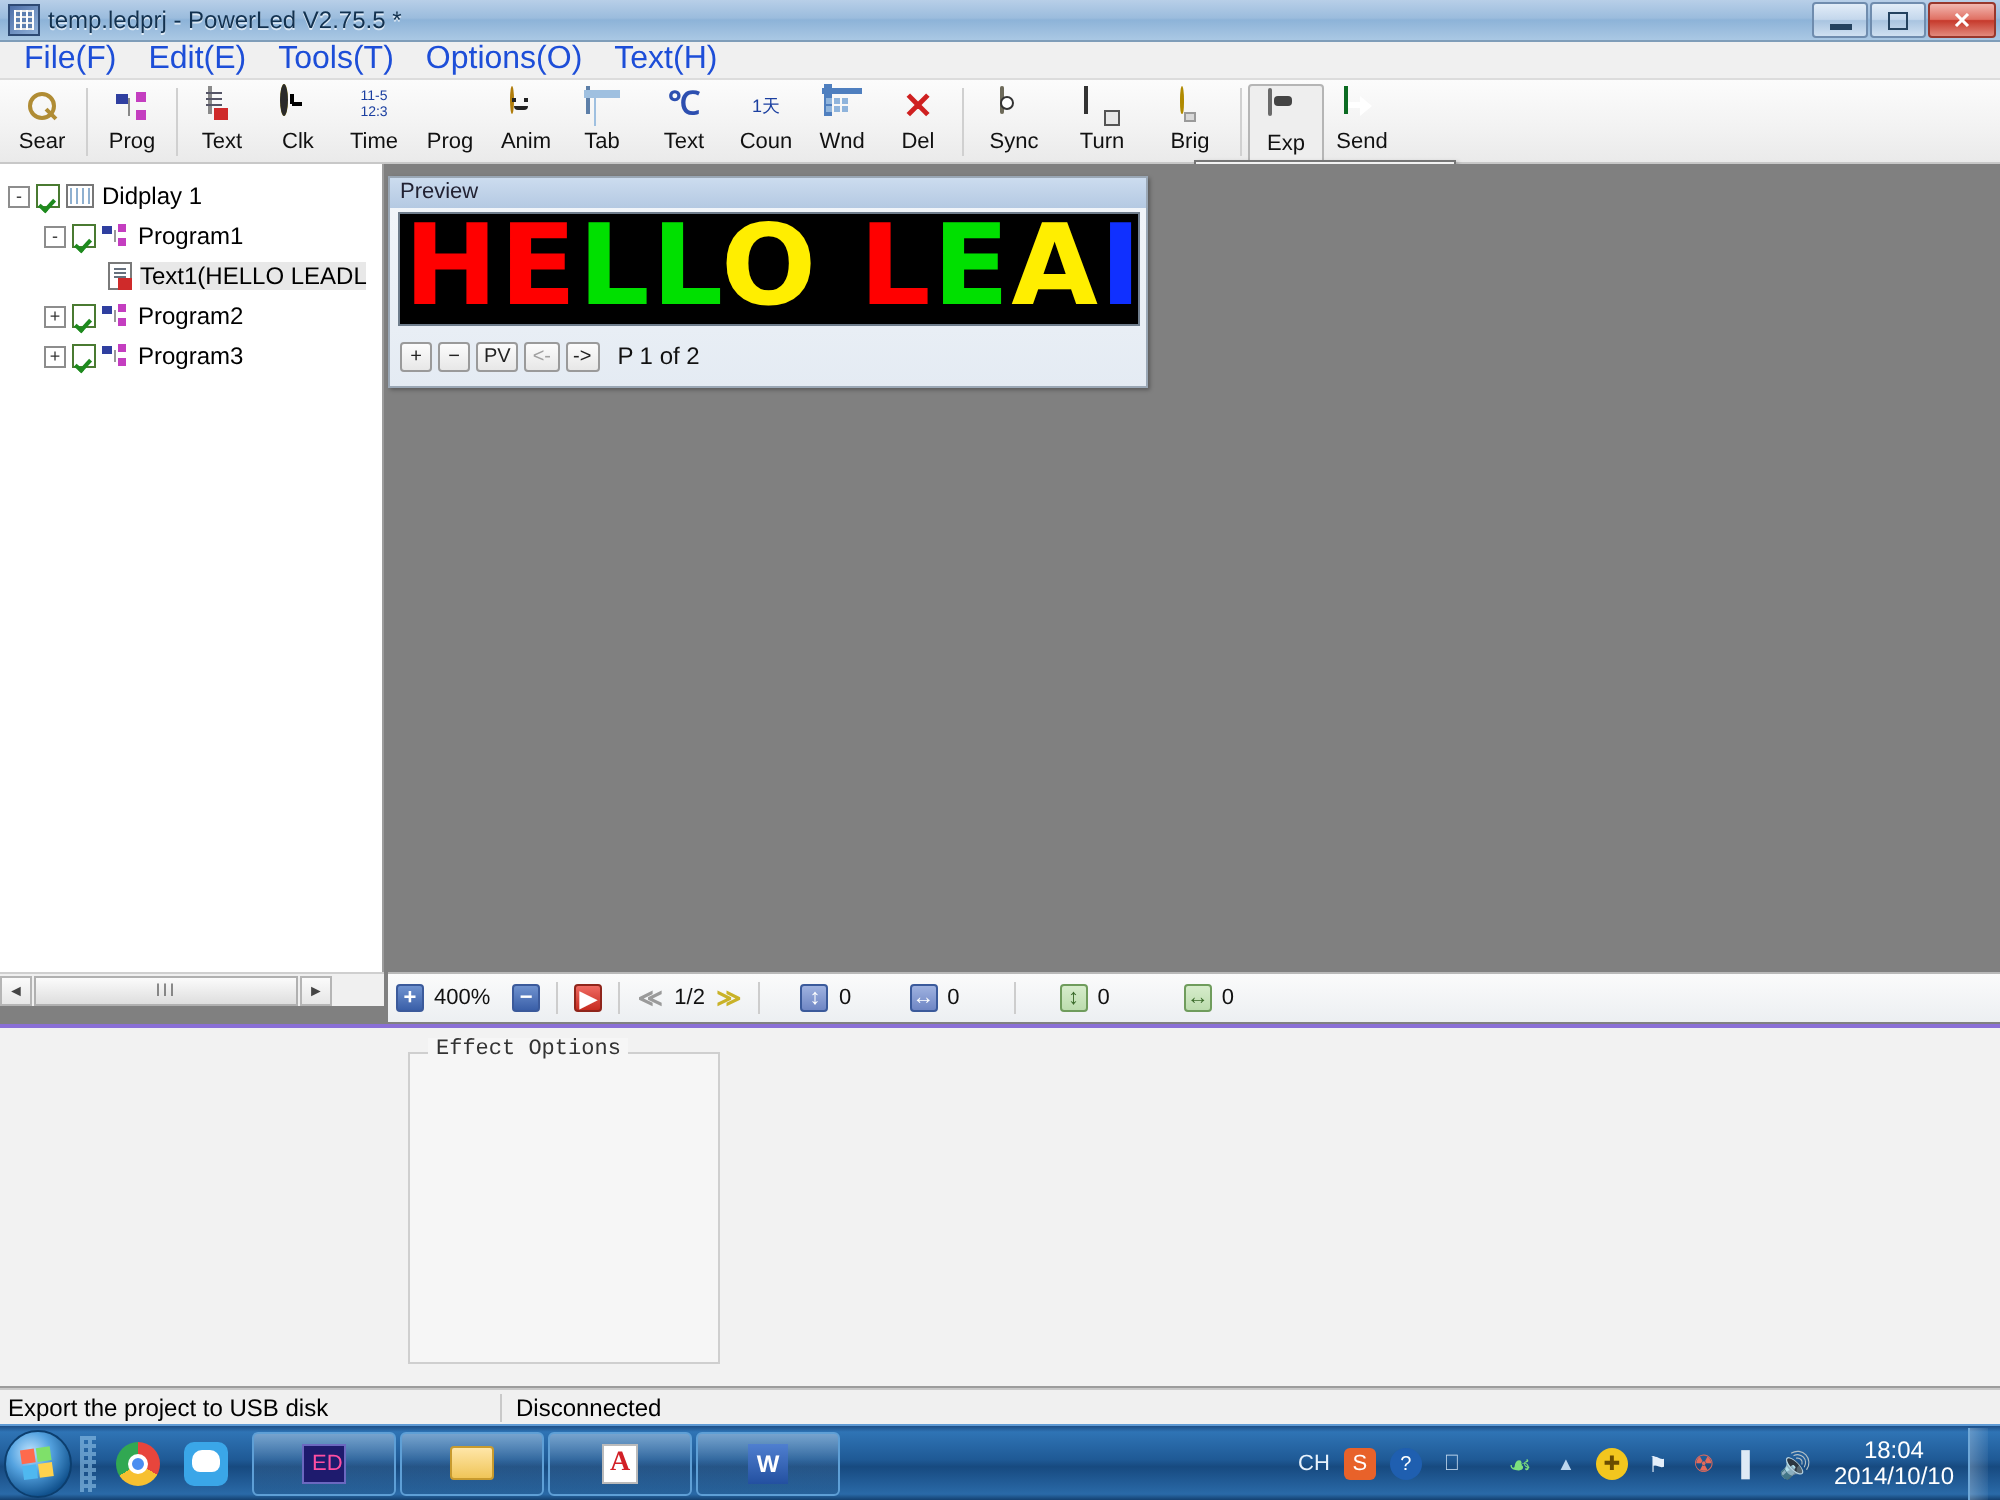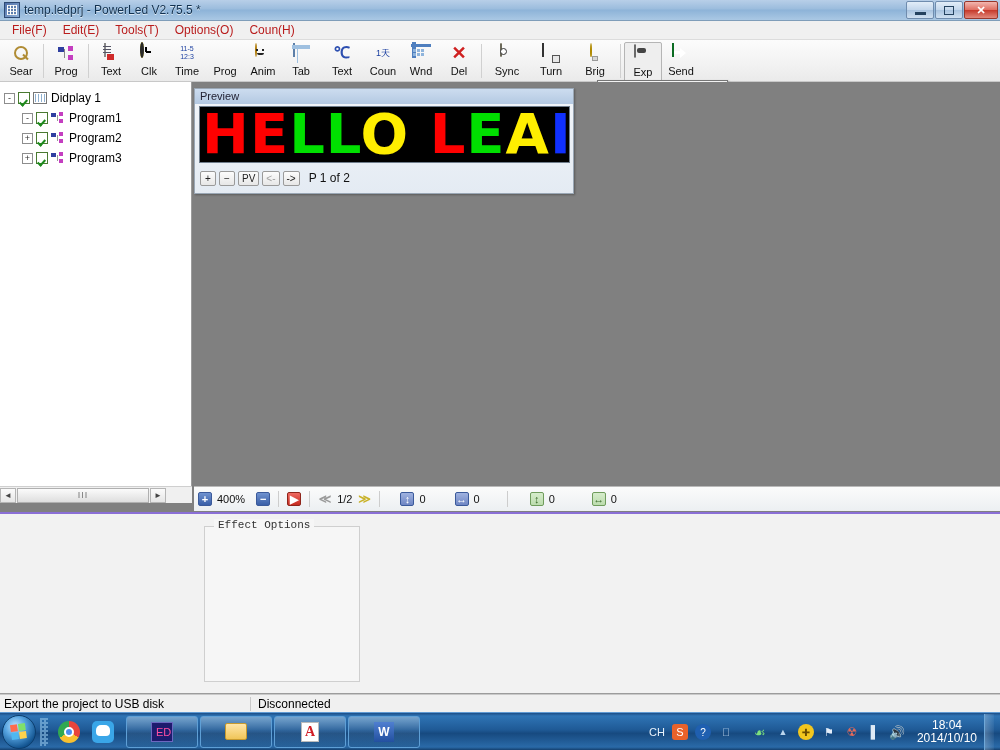--- a/index.html
+++ b/index.html
@@ -52,21 +52,21 @@
   }
   .wb .min{width:11px;height:3px;background:#24425f;margin-top:6px;}
   .wb .mx{width:10px;height:9px;border:1.5px solid #24425f;position:relative;}
 
   
   .menubar{
     position:absolute; left:0; top:21px; width:1000px; height:19px;
     background:#f0f0f0; border-bottom:1px solid #dcdcdc;
     display:flex; align-items:center; padding-left:4px;
   }
-  .menubar .mi{ padding:2px 8px; font-size:12px; color:#b91c1c; }
+  .menubar .mi{ padding:2px 8px; font-size:16px; color:#1d4ed8; }
 
   
   .toolbar{
     position:absolute; left:0; top:40px; width:1000px; height:42px;
     background:linear-gradient(to bottom,#fcfcfc,#f2f2f2 60%,#eaeaea);
     border-bottom:1px solid #c8c8c8;
     display:flex; align-items:flex-start; padding:2px 0 0 2px;
   }
   .tbtn{
     width:38px;height:40px;display:flex;flex-direction:column;align-items:center;
@@ -312,21 +312,21 @@
         </div>
       <div class="wb close">✕</div>
     </div>
   </div>
 
   <div class="menubar">
     <div class="mi">File(F)</div>
     <div class="mi">Edit(E)</div>
     <div class="mi">Tools(T)</div>
     <div class="mi">Options(O)</div>
-    <div class="mi">Coun(H)</div>
+    <div class="mi">Text(H)</div>
   </div>
 
   <div class="toolbar">
     <div class="tbtn">
       <span class="ico ico-search"></span>
       <span class="lbl">Sear</span>
     </div>
     <div class="tsep"></div>
     <div class="tbtn">
       <span class="ico ico-prog">
@@ -419,20 +419,27 @@
       <div class="trow lvl2">
         <span class="expander">-</span>
         <span class="cbx"></span>
         <span class="ic-prg">
             <i class="a"></i>
             <i class="l"></i>
             <i class="b"></i>
             <i class="c"></i>
           </span>
         <span class="tlabel">Program1</span>
+      </div>
+      <div class="trow lvl3">
+        <span class="expander blank"></span>
+        <span class="ic-txt">
+            <i></i>
+          </span>
+        <span class="tlabel selected">Text1(HELLO LEADL</span>
       </div>
       <div class="trow lvl2">
         <span class="expander">+</span>
         <span class="cbx"></span>
         <span class="ic-prg">
             <i class="a"></i>
             <i class="l"></i>
             <i class="b"></i>
             <i class="c"></i>
           </span>

